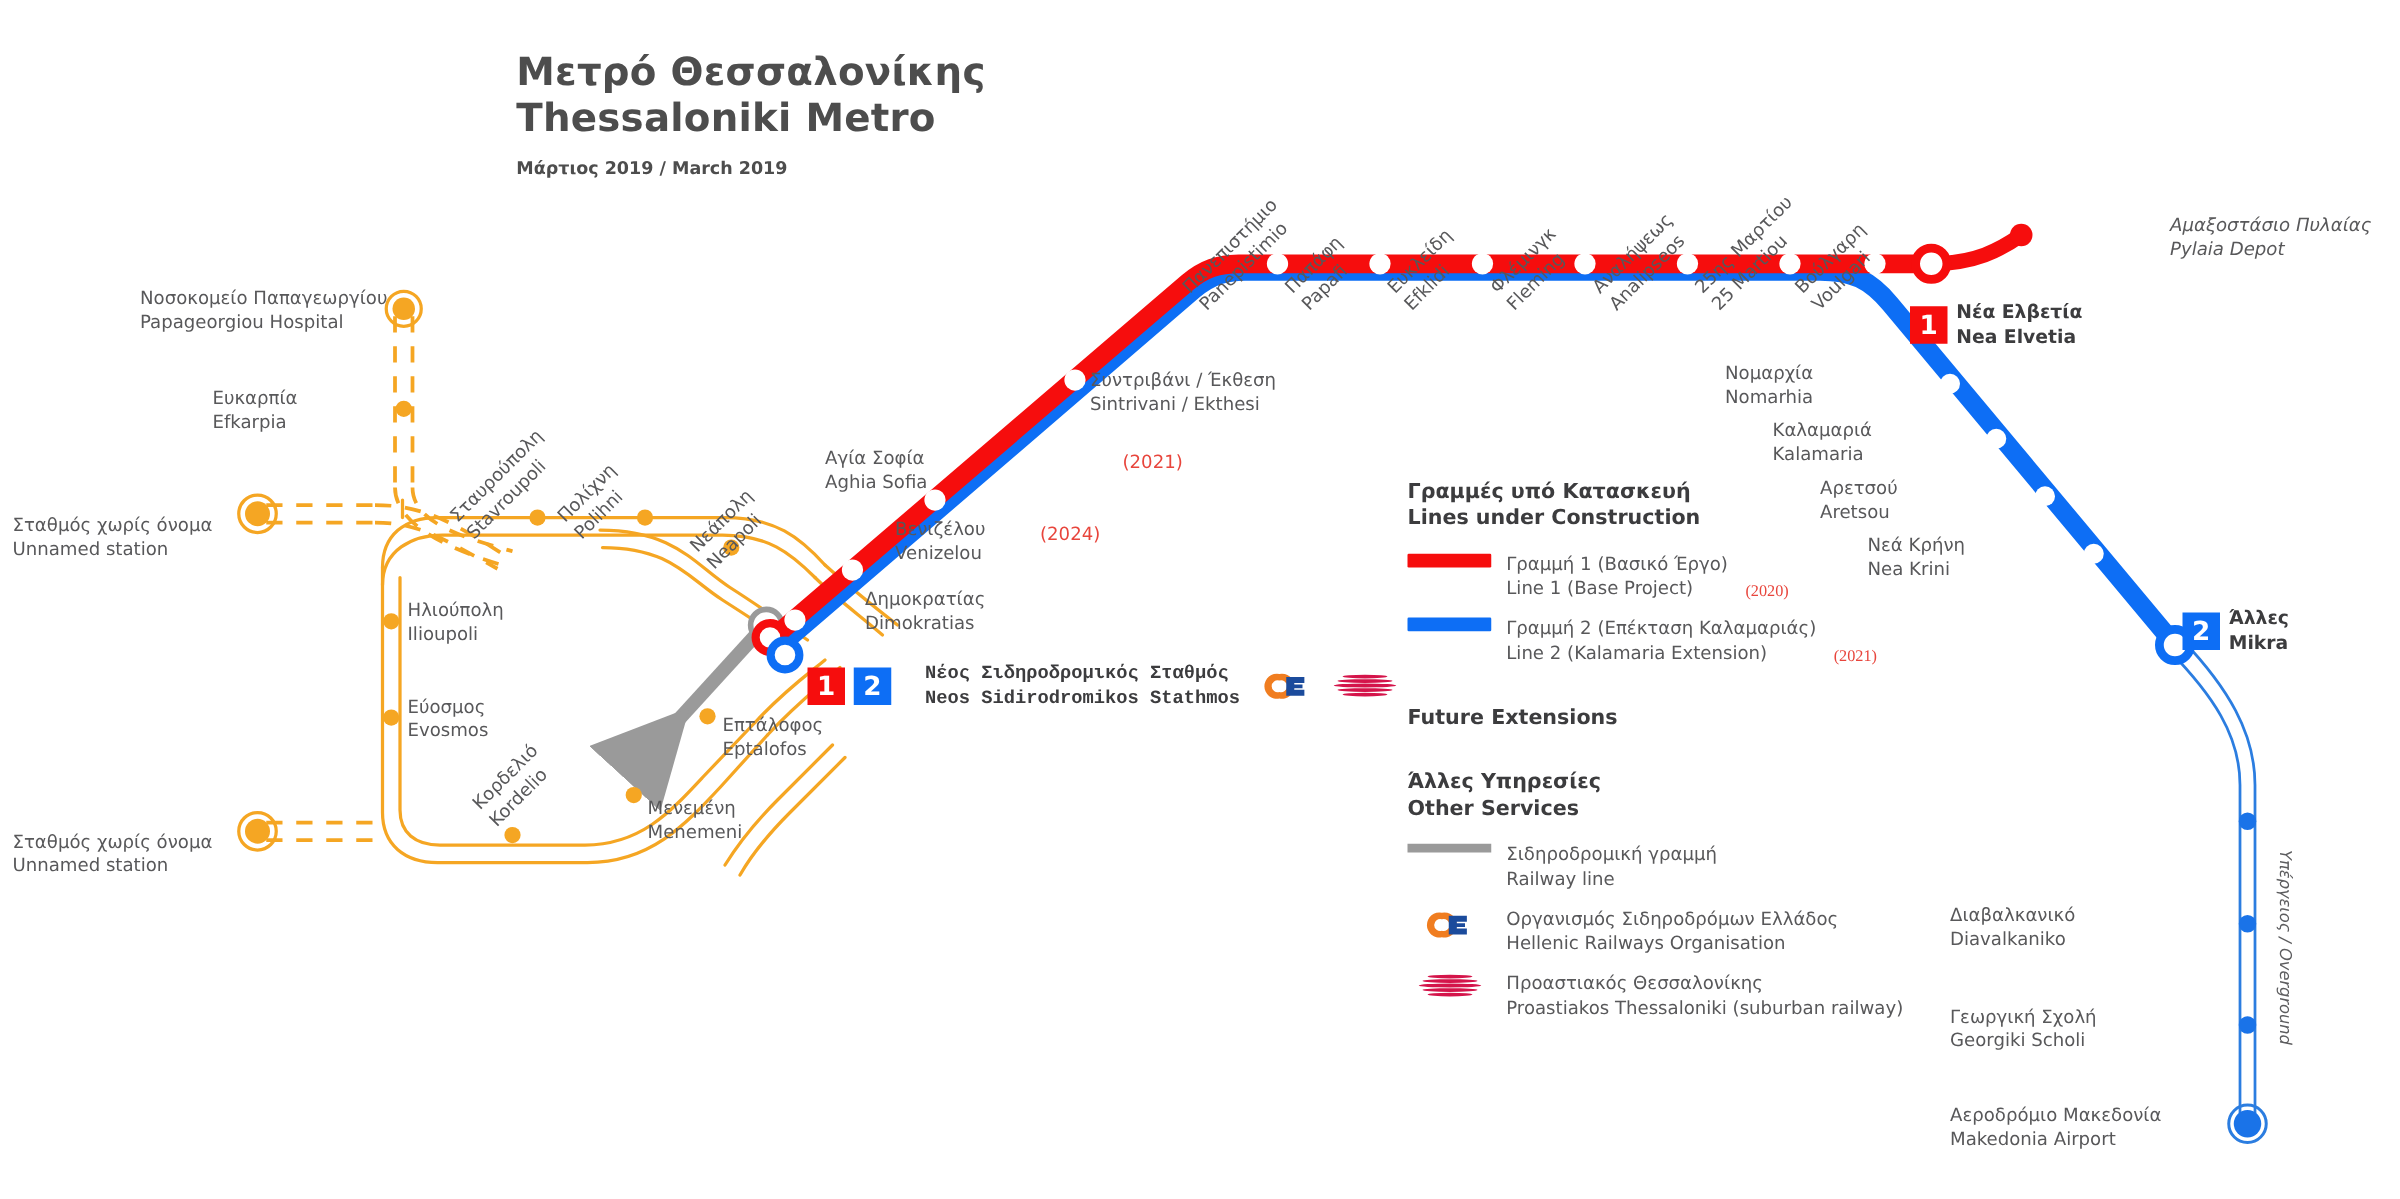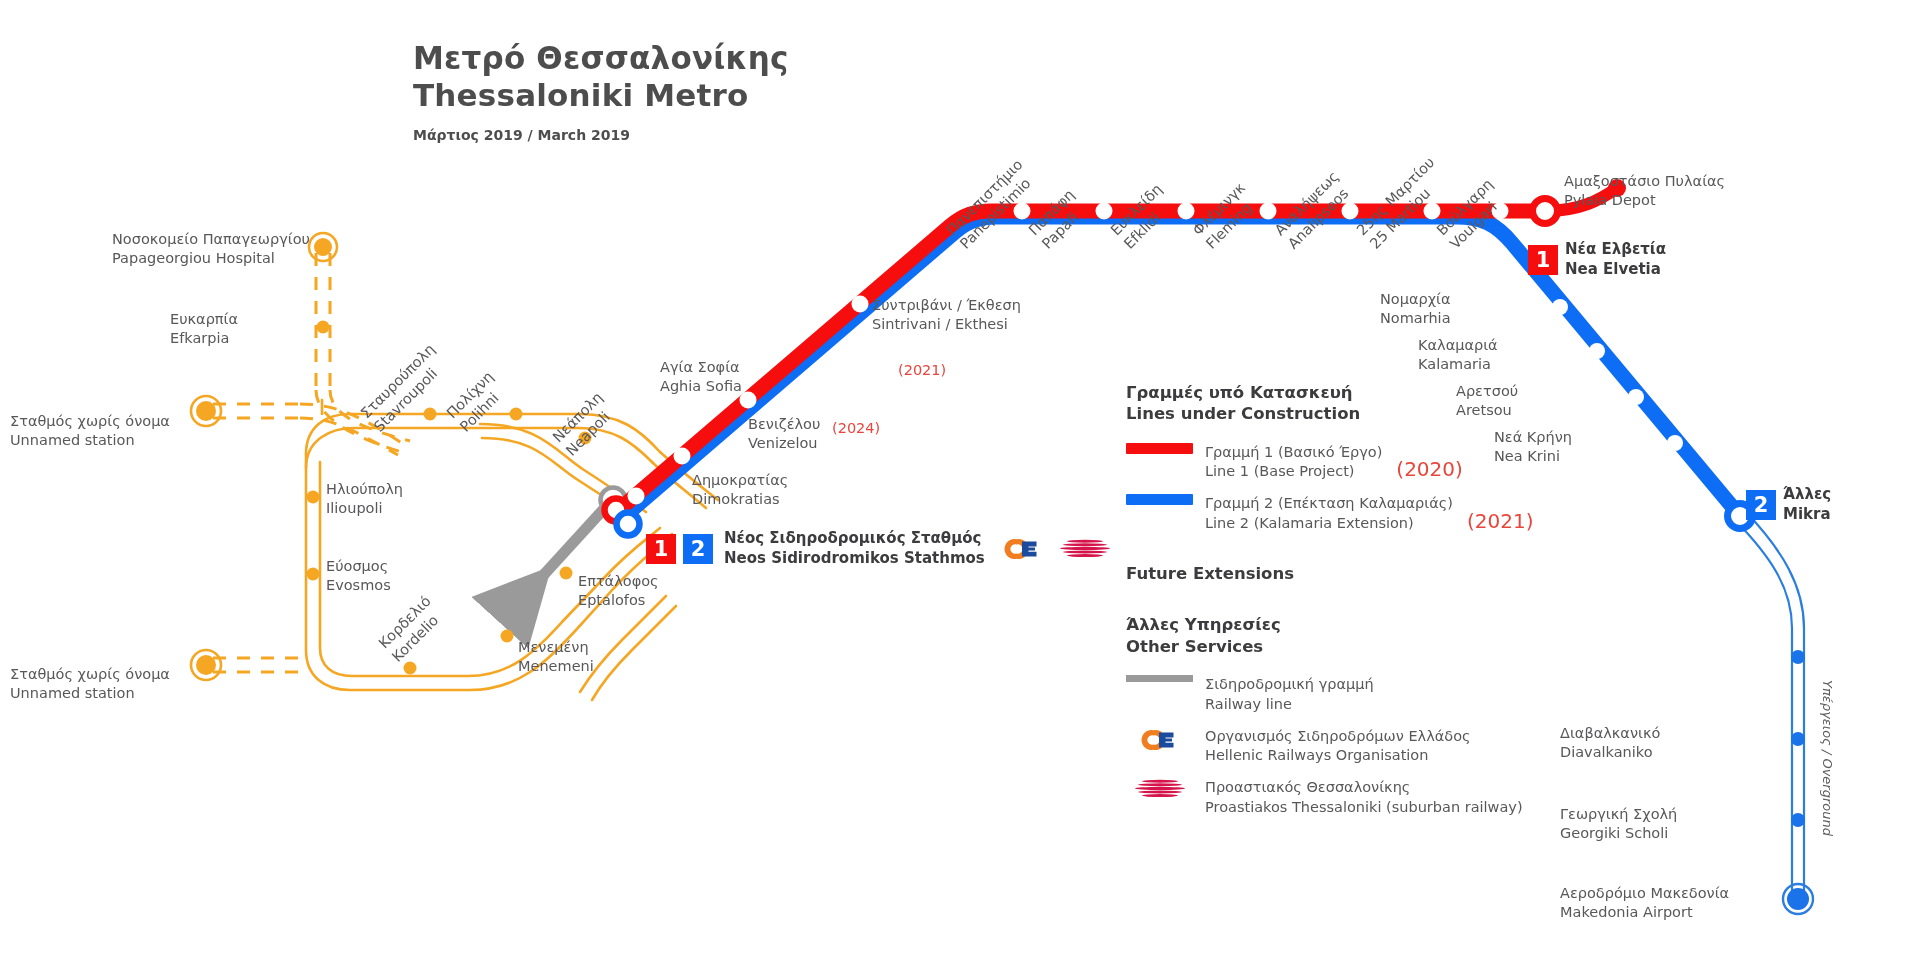--- a/index.html
+++ b/index.html
@@ -38,21 +38,21 @@
   .leg-h{font-size:16.5px;font-weight:700;color:#3c3c3e;line-height:1.3;}
   .leg-h .en{font-weight:700;}
   .leg-group{margin-top:18px;}
   .leg-row{display:flex;align-items:flex-start;margin-bottom:13px;position:relative;}
   .swatch{width:67px;flex:0 0 67px;margin-right:12px;display:flex;align-items:center;justify-content:center;}
   .sw-solid{width:67px;height:11px;border-radius:1px;}
   .sw-hollow{width:64px;height:10px;background:#fff;border:1.6px solid #2b7de0;}
   .sw-hollow-o{width:64px;height:10px;background:#fff;border:1.6px solid #f5a623;}
   .sw-gray{width:67px;height:7px;background:#9a9a9a;}
   .leg-txt{font-size:14.5px;line-height:1.33;color:#58585a;white-space:nowrap;}
-  .leg-year{font-size:20px;color:#e8453c;margin-left:14px;align-self:flex-end;}
+  .leg-year{font-size:13px;color:#e8453c;margin-left:14px;align-self:flex-end;font-family:Liberation Serif, serif;}
   .leg-row-inline{display:flex;align-items:flex-end;}
 
   .ose-mark{width:42px;height:26px;display:block;}
   .pro-mark{width:52px;height:22px;display:block;}
   h1,h2,h3,p{margin:0;}
 </style>
 </head>
 <body>
 
 <div id="map-root">
@@ -225,21 +225,21 @@
   </div>
   <div class="lbl rot" style="left:1380px;top:215px;">
     <span class="el">25ης Μαρτίου</span>
     <span class="en">25 Martiou</span>
   </div>
   <div class="lbl rot" style="left:1460px;top:215px;">
     <span class="el">Βούλγαρη</span>
     <span class="en">Voulgari</span>
   </div>
 
-  <div class="lbl" style="left:1564px;top:172px;">
+  <div class="lbl" style="left:1736px;top:172px;font-style:italic;">
     <span class="el">Αμαξοστάσιο Πυλαίας</span>
     <span class="en">Pylaia Depot</span>
   </div>
 
   <div class="termbox" style="left:1528px;top:240px;">
     <div class="linebadge badge-1">1</div>
     <div class="termtext">
       <div>Νέα Ελβετία</div>
       <div>Nea Elvetia</div>
     </div>
@@ -248,35 +248,35 @@
   <div class="lbl" style="left:872px;top:296px;">
     <span class="el">Συντριβάνι / Έκθεση</span>
     <span class="en">Sintrivani / Ekthesi</span>
   </div>
   <div class="lbl right" style="left:660px;top:358px;width:132px;">
     <span class="el">Αγία Σοφία</span>
     <span class="en">Aghia Sofia</span>
   </div>
   <div class="year" style="left:898px;top:362px;">(2021)</div>
 
-  <div class="lbl" style="left:748px;top:415px;">
+  <div class="lbl" style="left:716px;top:415px;">
     <span class="el">Βενιζέλου</span>
     <span class="en">Venizelou</span>
   </div>
   <div class="year" style="left:832px;top:420px;">(2024)</div>
 
   <div class="lbl" style="left:692px;top:471px;">
     <span class="el">Δημοκρατίας</span>
     <span class="en">Dimokratias</span>
   </div>
 
   <div class="termbox" style="left:646px;top:529px;">
     <div class="linebadge badge-1">1</div>
     <div class="linebadge badge-2">2</div>
-    <div class="termtext" style="margin-left:4px;">
+    <div class="termtext" style="margin-left:20px;font-family:Liberation Mono, monospace;">
       <div>Νέος Σιδηροδρομικός Σταθμός</div>
       <div>Neos Sidirodromikos Stathmos</div>
     </div>
 
     <svg class="ose-mark" viewBox="0 0 42 26" style="margin-left:10px;">
       <path d="M14.5,3.2 A10,10 0 1 0 14.5,22.8 A10,10 0 1 0 14.5,3.2 Z M14.5,8.4 A4.8,4.8 0 1 1 14.5,17.6 A4.8,4.8 0 1 1 14.5,8.4 Z" fill="#f07d20"></path>
       <path d="M20,5.6 L34.5,5.6 L34.5,10.4 L26.4,10.4 L26.4,11.6 L33,11.6 L33,14.6 L26.4,14.6 L26.4,15.8 L34.5,15.8 L34.5,20.6 L20,20.6 Z" fill="#1b4b9c"></path>
     </svg>
 
     <svg class="pro-mark" viewBox="0 0 52 22" style="margin-left:8px;">

